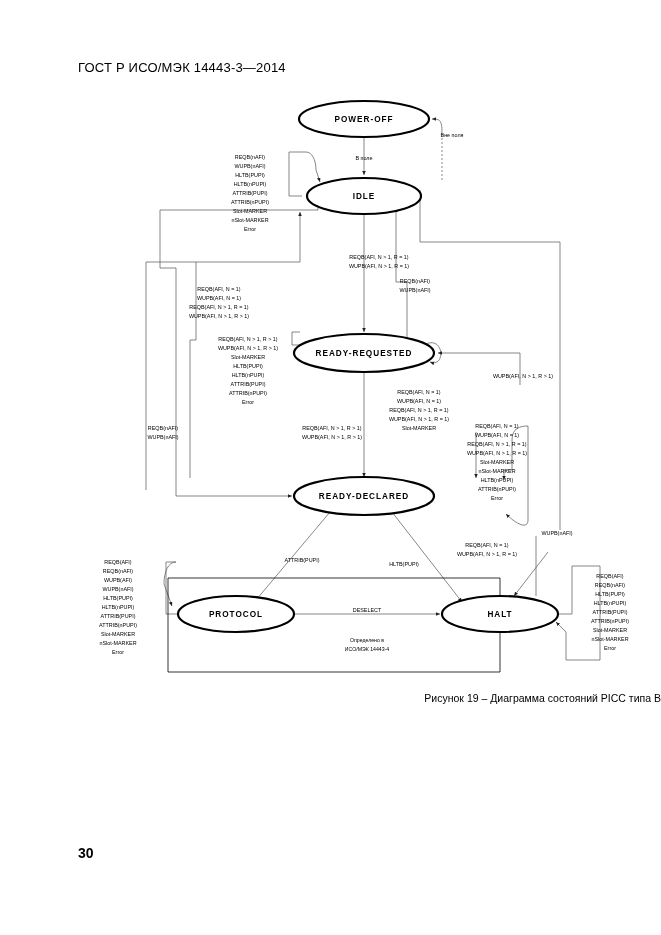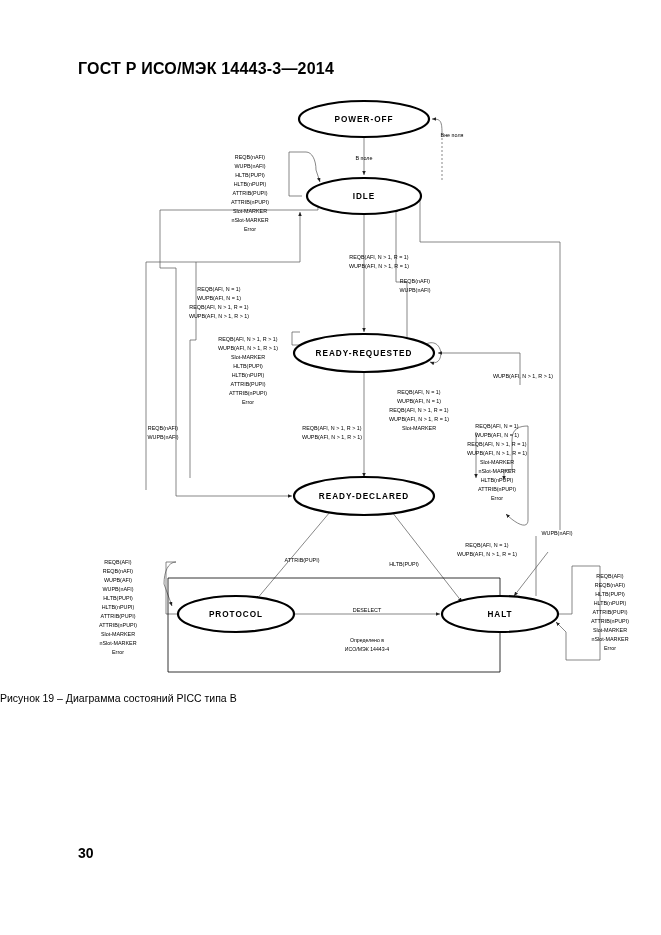--- a/index.html
+++ b/index.html
@@ -5,29 +5,29 @@
   html,body{margin:0;padding:0;}
   body{
     width:661px;height:935px;background:#ffffff;
     font-family:"Liberation Sans", sans-serif;
     color:#000;position:relative;overflow:hidden;
   }
   .page{position:absolute;left:0;top:0;width:661px;height:935px;}
 
   .doc-header{
     position:absolute;left:78px;top:60px;
-    font-size:16px;font-weight:bold;letter-spacing:0.2px;
+    font-size:13px;font-weight:normal;letter-spacing:0.2px;
   }
   .page-number{
     position:absolute;left:78px;top:845px;
     font-size:14px;font-weight:bold;
   }
   .figure-caption{
     position:absolute;left:0;top:692px;width:661px;
-    text-align:left;font-size:10.5px;
+    text-align:right;font-size:10.5px;
   }
 
   svg.diagram{position:absolute;left:0;top:0;width:661px;height:935px;}
 
   .node-label{
     font-family:"Liberation Sans", sans-serif;
     font-size:8.2px;font-weight:bold;letter-spacing:1px;
     text-anchor:middle;fill:#000;
   }
   .edge-label{

